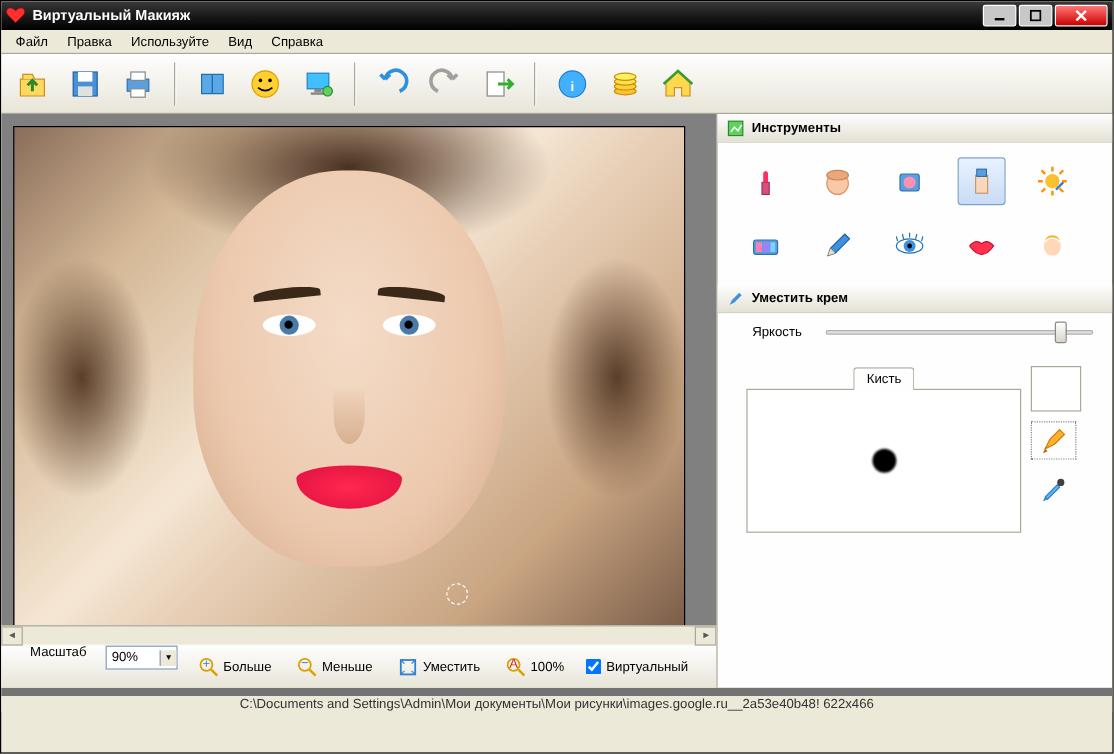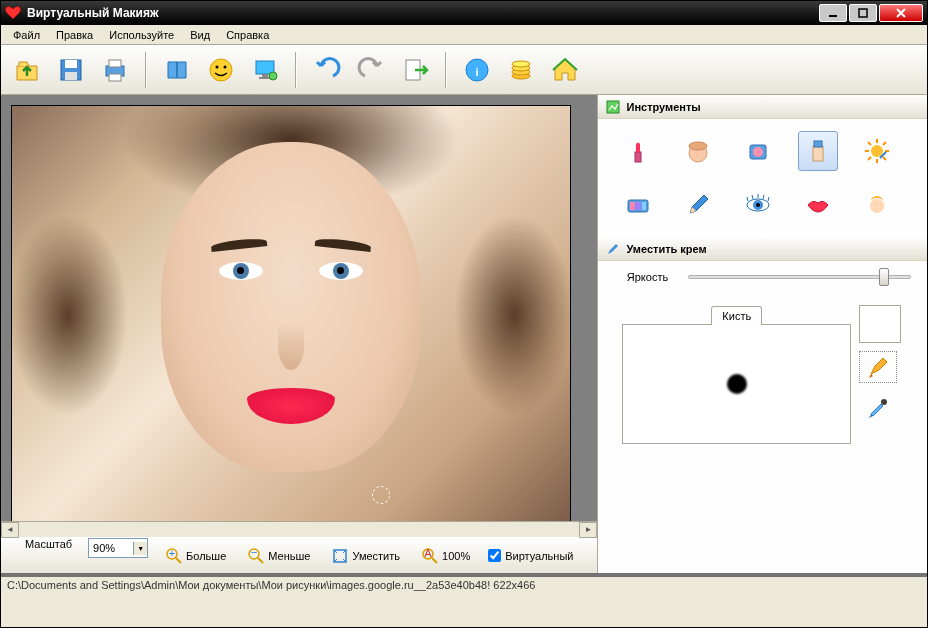--- a/index.html
+++ b/index.html
@@ -65,21 +65,21 @@
 .brush-area { margin: 4px 24px 10px; display: flex; gap: 8px; }
 .brush-tab-container { flex: 1; }
 .brush-tab { display: inline-block; padding: 3px 10px; border: 1px solid #aca899; border-bottom: none; background: #fefefe; border-radius: 3px 3px 0 0; position: relative; top: 1px; }
 .brush-preview { height: 120px; border: 1px solid #aca899; background: #fff; display: flex; align-items: center; justify-content: center; }
 .brush-dot { width: 20px; height: 20px; background: #000; border-radius: 50%; filter: blur(1px); }
 .brush-side { width: 44px; display: flex; flex-direction: column; gap: 8px; }
 .color-sw { width: 42px; height: 38px; background: #fff; border: 1px solid #aca899; }
 .side-icon { width: 38px; height: 32px; display: flex; align-items: center; justify-content: center; cursor: pointer; border: 1px dotted transparent; }
 .side-icon.dotted { border-color: #888; }
 
-.statusbar { height: 20px; background: #ece9d8; border-top: 4px solid #737373; display: flex; align-items: center; padding: 0 6px; font-size: 10px; color: #333; }
+.statusbar { height: 20px; background: #ece9d8; border-top: 7px solid #737373; display: flex; align-items: center; padding: 0 6px; font-size: 10px; color: #333; text-align: center; }
 .statusbar .sb-left { flex: 1; white-space: nowrap; overflow: hidden; text-overflow: ellipsis; }
 .statusbar .sb-right { white-space: nowrap; }
 svg { display: block; }
 </style>
 </head>
 <body>
 
 <div class="titlebar">
   <span class="app-icon">
     <svg viewBox="0 0 16 16">

